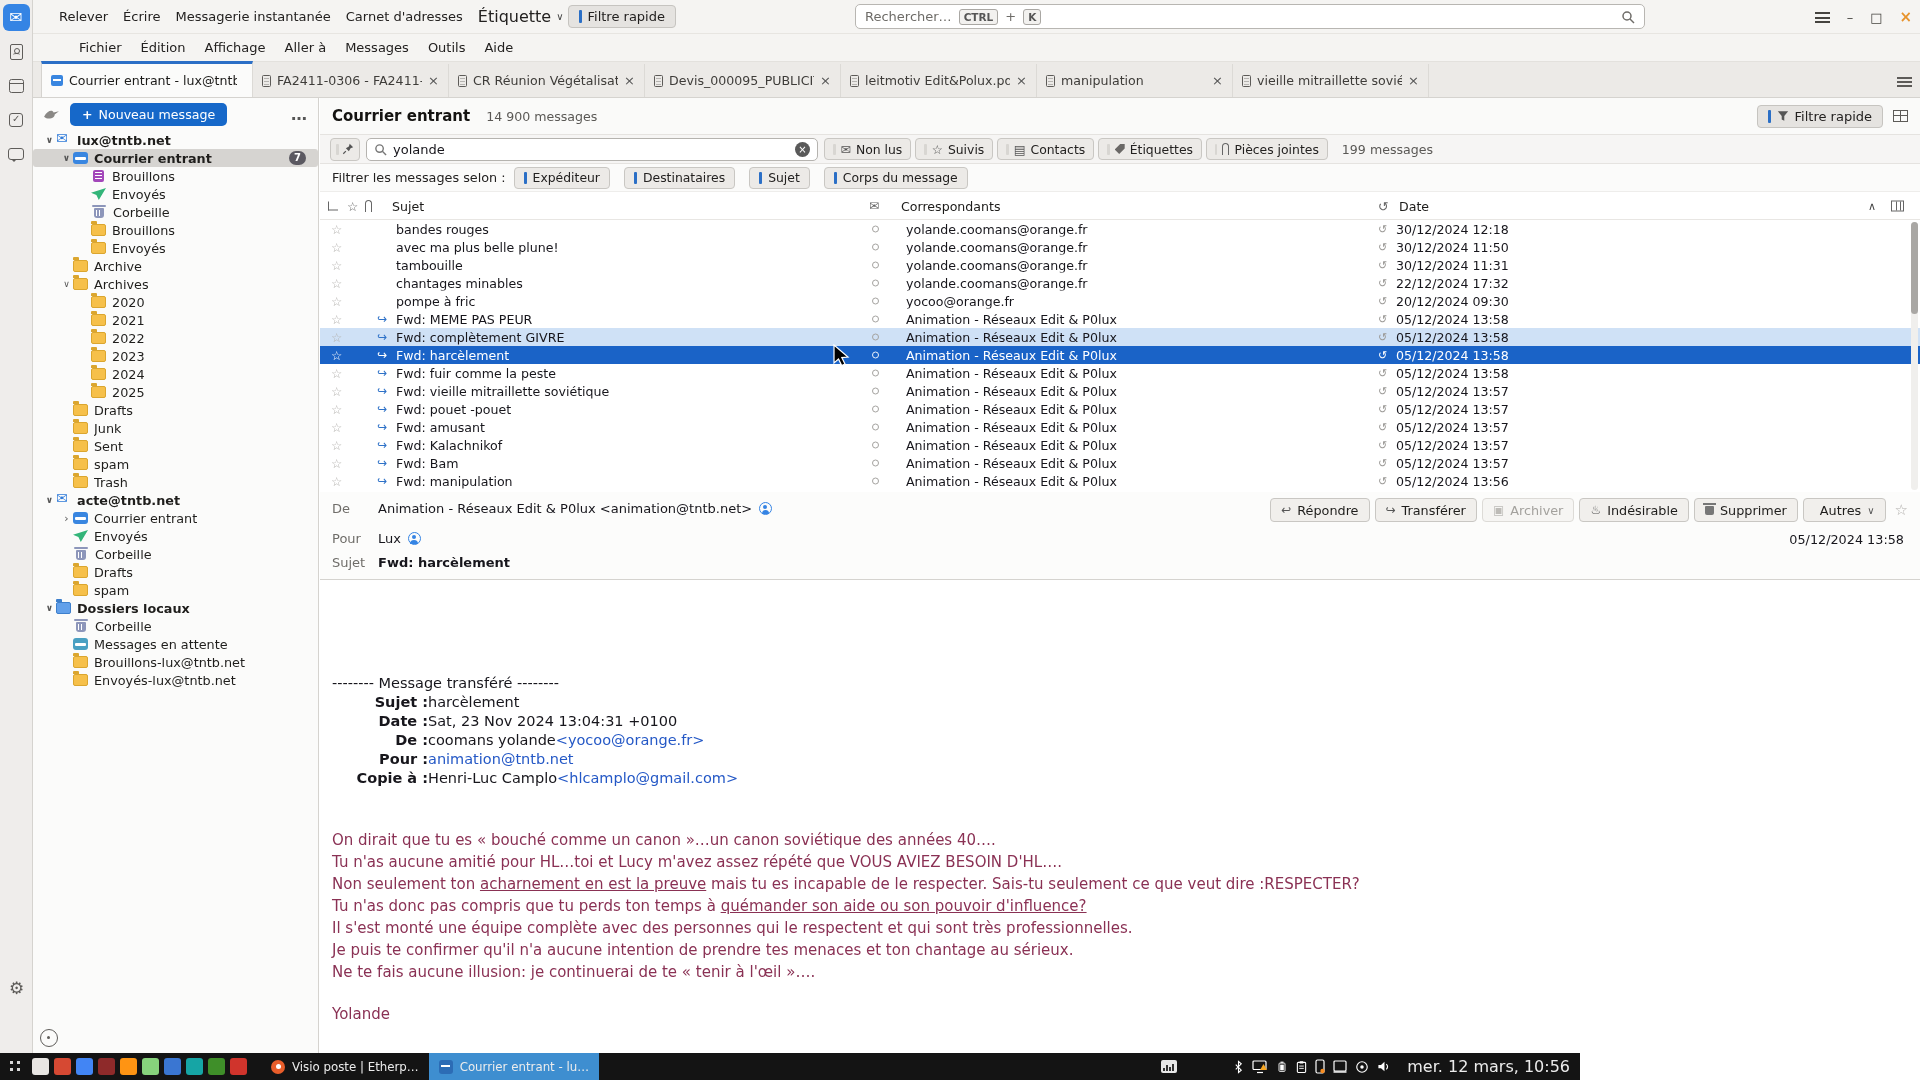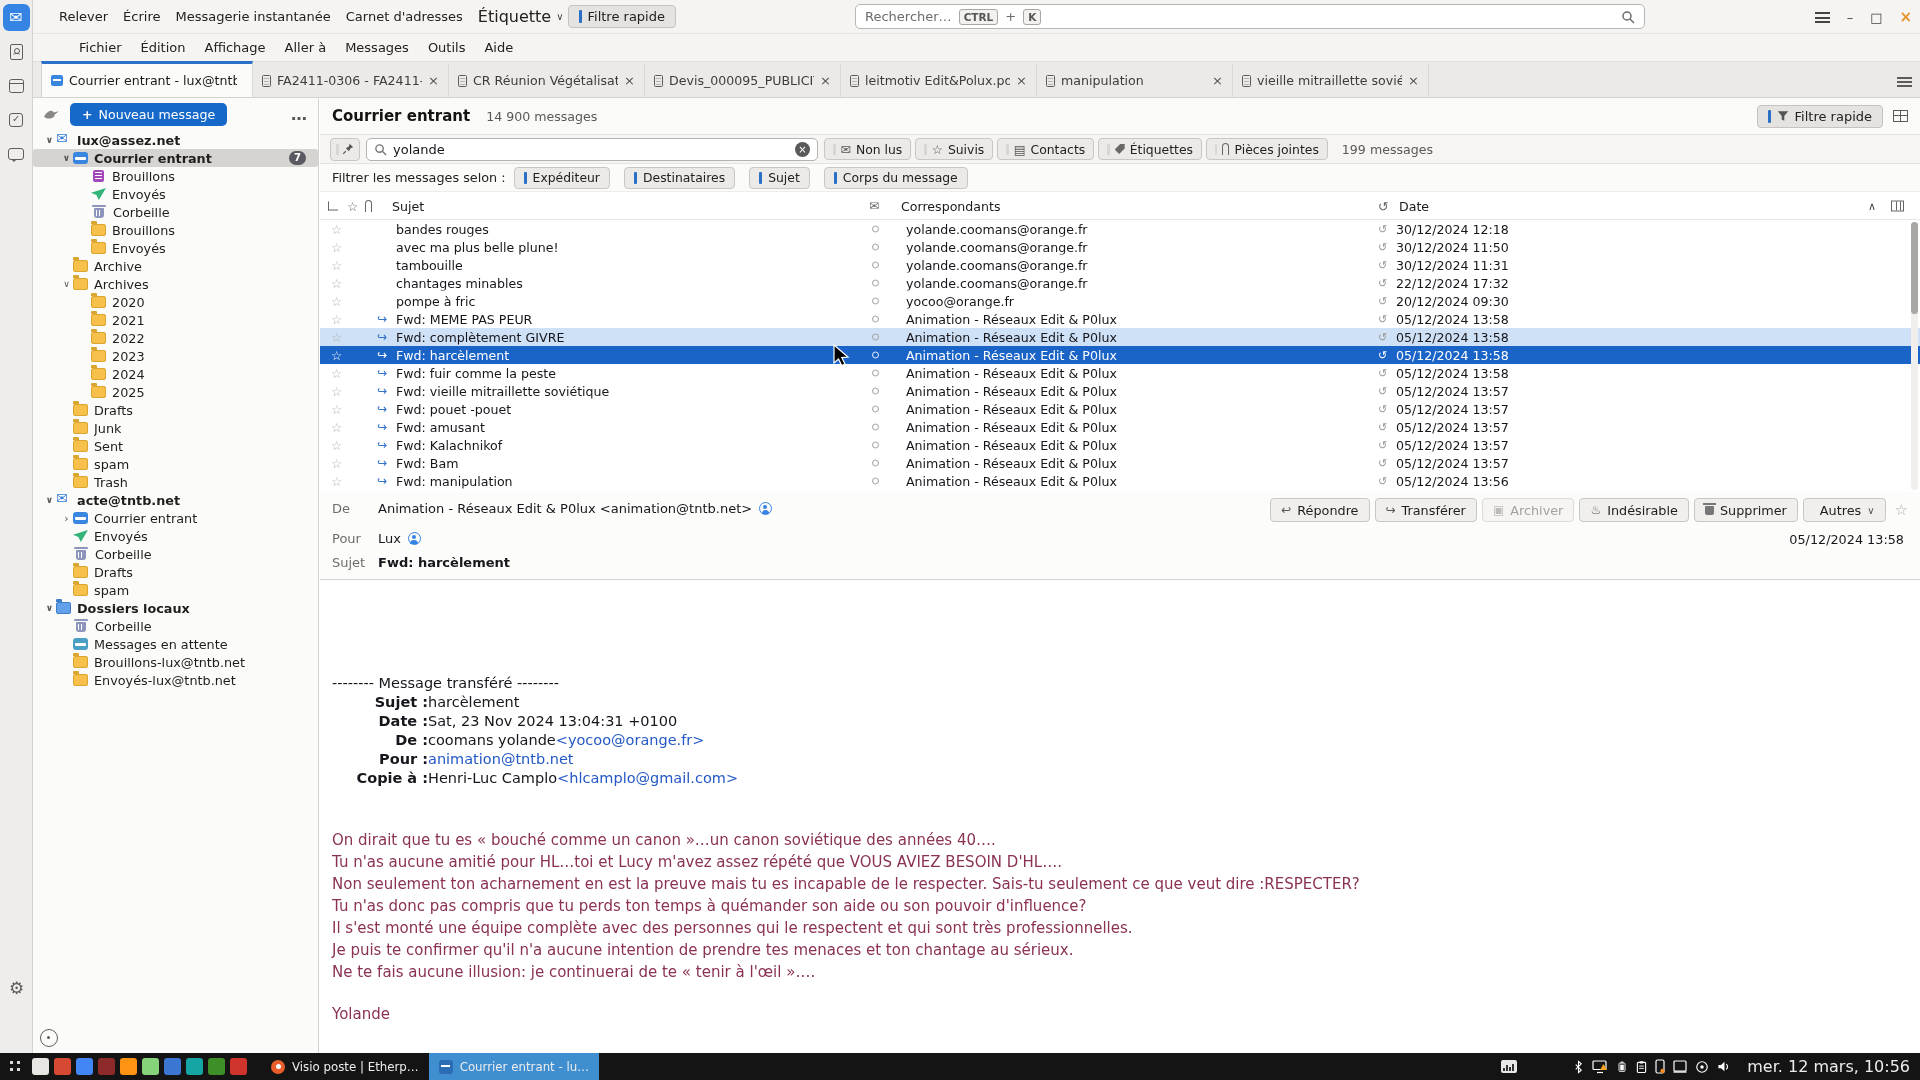--- a/index.html
+++ b/index.html
@@ -175,25 +175,25 @@
 
   
   #msgbody{position:absolute;left:320px;top:580px;right:0;bottom:27px;background:#fff;overflow:hidden}
   .bwrap{padding:94px 13px 0 12px;font-size:14.5px;color:#17161c}
   .sepline{line-height:19px}
   .fld{display:flex;line-height:19px}
   .fl{width:96px;text-align:right;font-weight:bold;white-space:pre}
   .blink{color:var(--link);}
   .blink:empty{display:none}
   .paras{margin-top:41px;color:var(--maroon);font-size:15px;line-height:22px}
-  .para .u{}
+  .para .u{text-decoration:underline}
   .sig{margin-top:22px;color:var(--maroon);font-size:15px}
 
   
-  #taskbar{position:absolute;left:0;bottom:0;width:1920px;height:27px;background:#141414;display:flex;align-items:center;color:#ececec;z-index:8}
+  #taskbar{position:absolute;left:0;bottom:0;width:1580px;height:27px;background:#141414;display:flex;align-items:center;color:#ececec;z-index:8}
   .appsgrid{width:16px;height:16px;margin:0 8px;background:radial-gradient(#d8d8d8 1.5px,transparent 1.7px) 0 0/7px 7px;flex:none}
   .lchs{display:flex;align-items:center;gap:5px;margin-right:14px}
   .lch{width:17px;height:17px;border-radius:3px;flex:none}
   .twin{height:27px;display:flex;align-items:center;gap:7px;padding:0 10px;font-size:11.8px;max-width:175px;white-space:nowrap}
   .twin .tl{overflow:hidden}
   .twin.active{background:#3e8ed0}
   .wic{width:14px;height:14px;border-radius:3px;flex:none;position:relative}
   .wic.visio{background:#e85d2a;border-radius:50%}
   .wic.visio::before{content:"";position:absolute;left:4.5px;top:4.5px;width:5px;height:5px;border-radius:50%;background:#fff}
   .wic.tb{background:#2c6cb5}
@@ -338,21 +338,21 @@
     <span class="newmsg">
         <span>Nouveau message</span>
       </span>
     <span class="fpmore">…</span>
   </div>
   <div>
 
       <div class="frow d0 bold">
         <span class="arr exp"></span>
         <span class="ic account"></span>
-        <span class="flb">lux@assez.net</span>
+        <span class="flb">lux@tntb.net</span>
 
       </div>
 
       <div class="frow d1 bold selrow">
         <span class="arr exp"></span>
         <span class="ic inbox"></span>
         <span class="flb">Courrier entrant</span>
         <span class="badge">7</span>
       </div>
 

